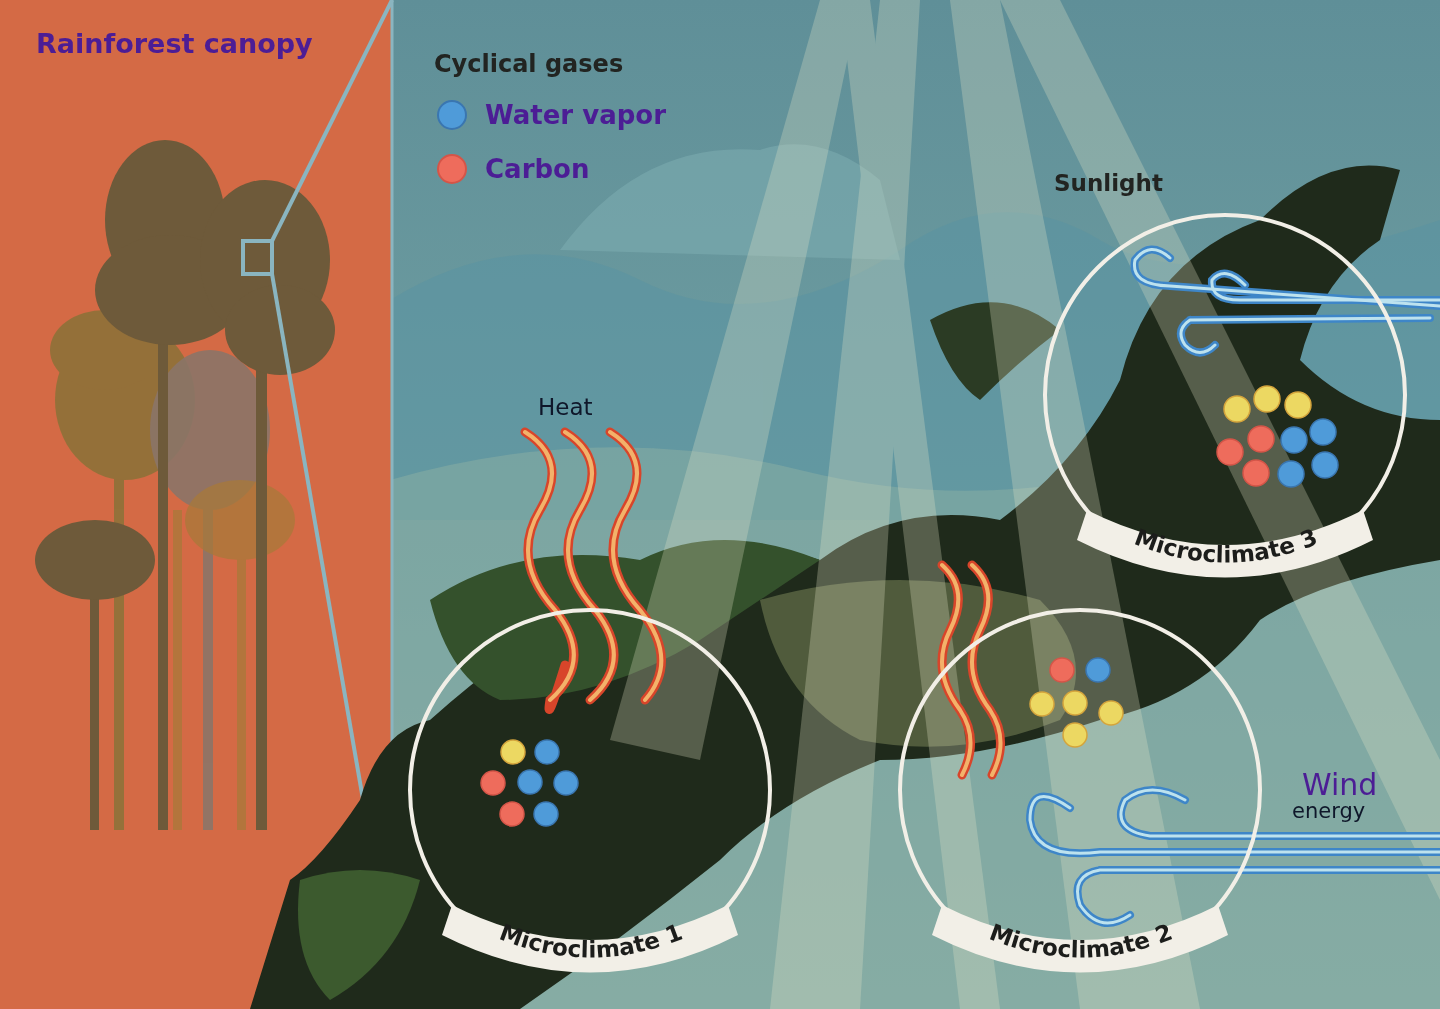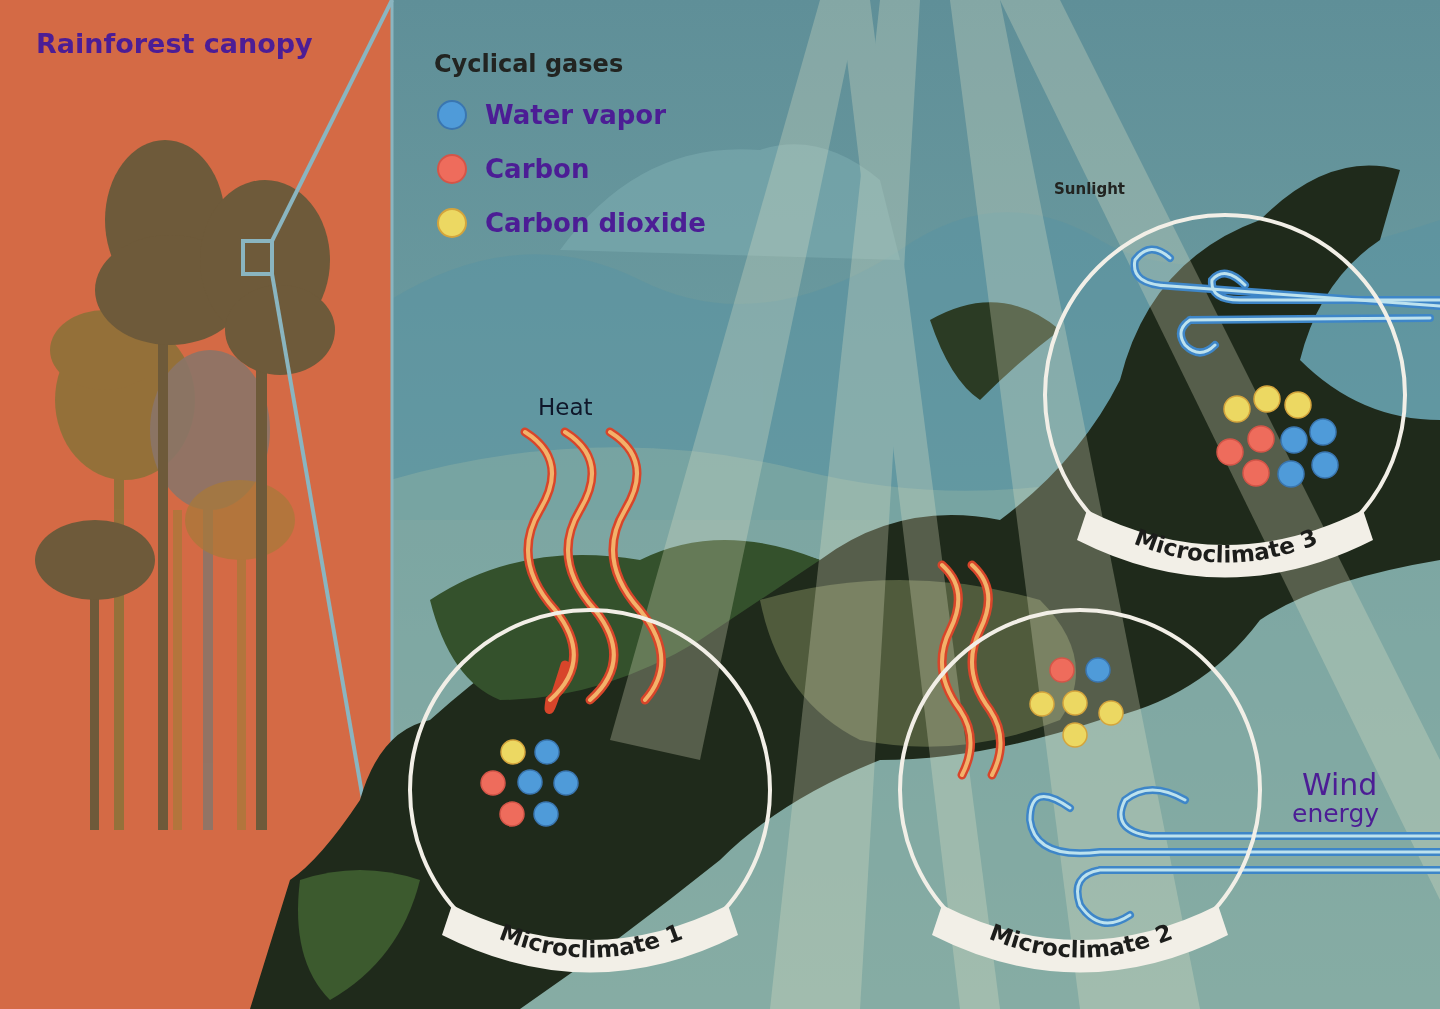--- a/index.html
+++ b/index.html
@@ -180,23 +180,19 @@
 
 <div class="lbl legend-title">Cyclical gases</div>
 <div class="legend-item" style="top:100px">
   <span class="dot" style="background:#4f9bd9;border:2px solid #3a76b0"></span>
   <span>Water vapor</span>
 </div>
 <div class="legend-item" style="top:154px">
   <span class="dot" style="background:#ee6c5c;border:2px solid #d45548"></span>
   <span>Carbon</span>
 </div>
-<div class="legend-item" style="top:208px">
-  <span class="dot" style="background:#ecd862;border:2px solid #d4a43c"></span>
-  <span>Carbon dioxide</span>
-</div>
 
-<div class="lbl" style="left:1054px;top:180px;font-size:15px">Sunlight</div>
+<div class="lbl" style="left:1054px;top:170px;font-size:23px">Sunlight</div>
 <div class="lbl" style="left:538px;top:394px;font-size:23px;font-weight:normal;color:#0f172a">Heat</div>
 <div class="lbl" style="left:1302px;top:767px;font-size:30px;font-weight:normal;color:#4c1d95">Wind</div>
-<div class="lbl" style="left:1292px;top:799px;font-size:25px;font-weight:normal;color:#4c1d95">energy</div>
+<div class="lbl" style="left:1292px;top:799px;font-size:21px;font-weight:normal;color:#0f172a">energy</div>
 
 </div>
 
 </body></html>

